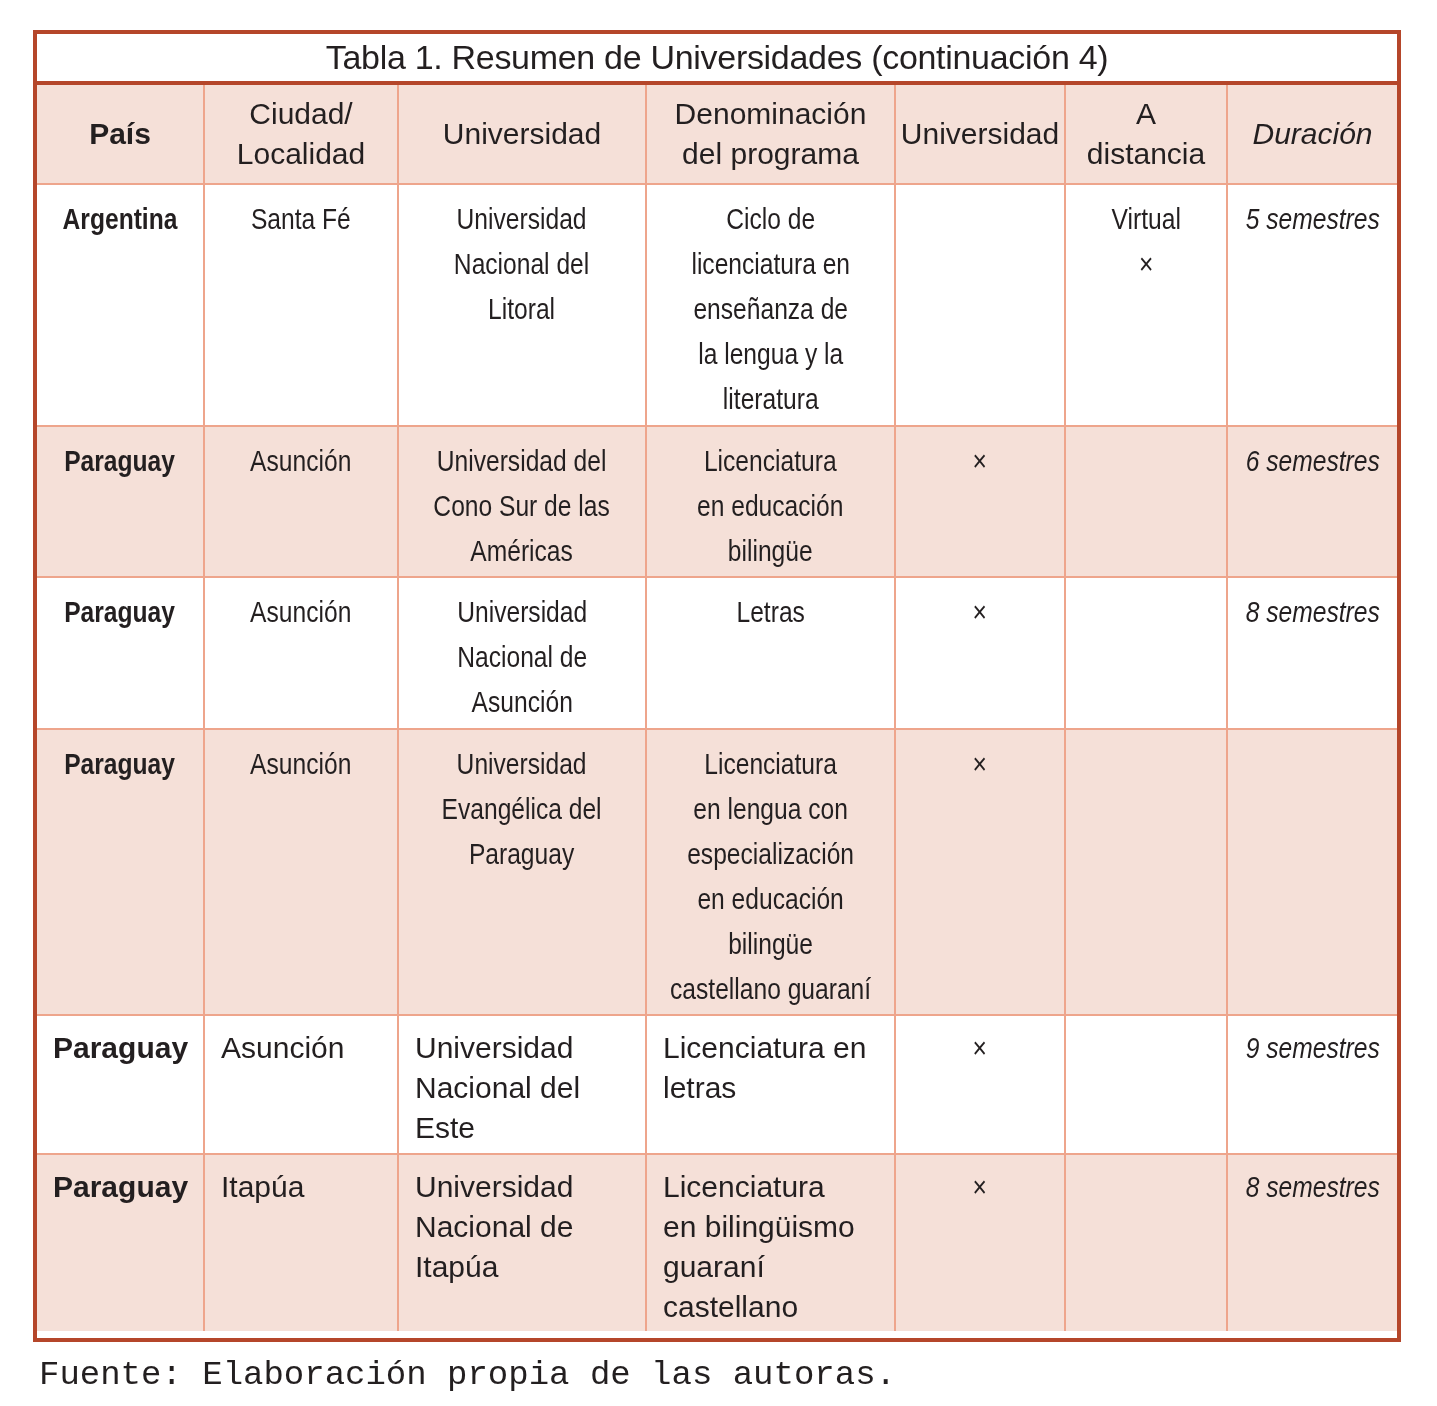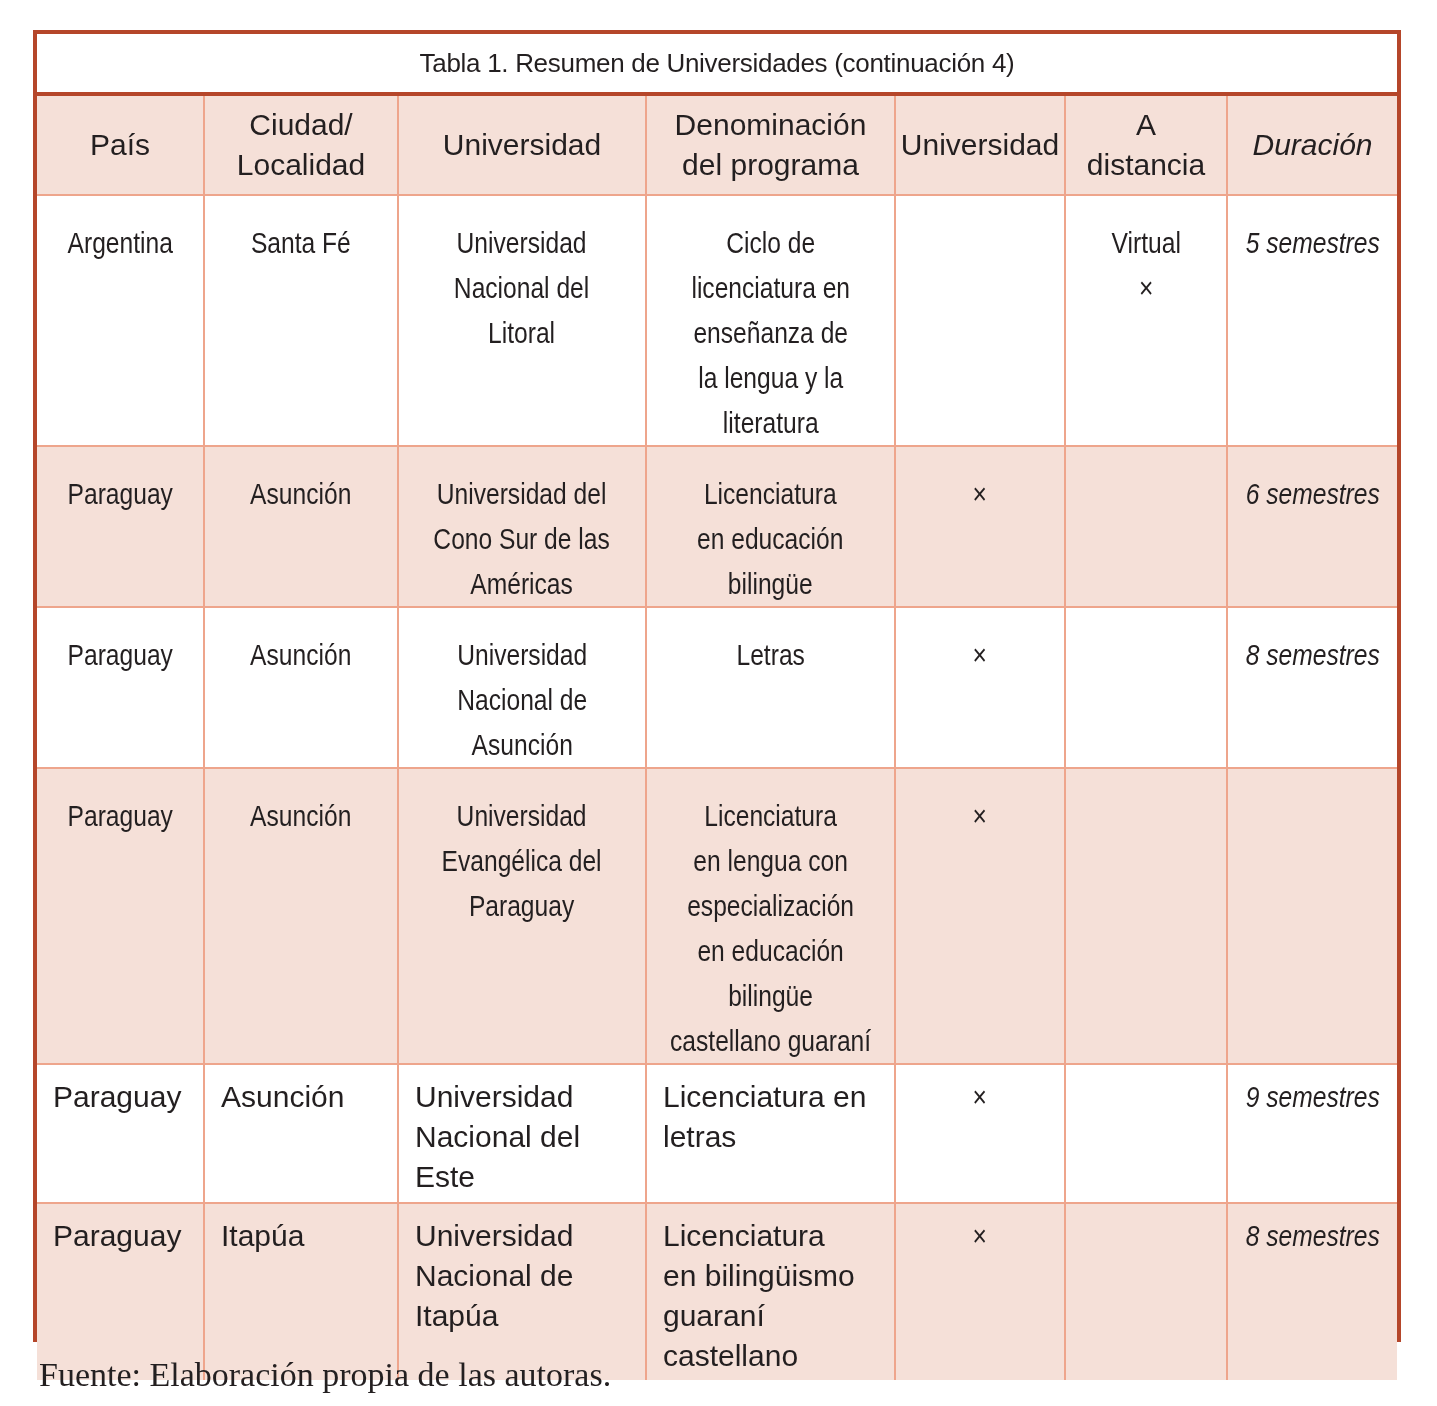--- a/index.html
+++ b/index.html
@@ -2,50 +2,50 @@
 <html><head>
 <meta charset="utf-8">
 <style>
   html, body { margin: 0; padding: 0; background: #ffffff; }
   body { width: 1437px; height: 1406px; position: relative; font-family: "Liberation Sans", sans-serif; color: #231f20; }
   .frame {
     position: absolute; left: 33px; top: 30px; width: 1368px; height: 1312px;
     border: 4px solid #b5462a; box-sizing: border-box; background: #fff;
   }
   .title {
-    height: 62px; border-bottom: 4px solid #b5462a; box-sizing: border-box;
+    height: 51px; border-bottom: 4px solid #b5462a; box-sizing: border-box;
     display: flex; align-items: center; justify-content: center;
-    font-size: 26px; letter-spacing: -0.3px;
+    font-size: 34px; letter-spacing: -0.3px;
   }
   table { border-collapse: collapse; width: 100%; table-layout: fixed; }
   td, th {
     border: 2px solid #eea58c; vertical-align: top; padding: 0; box-sizing: border-box;
     font-weight: normal;
   }
-  tr > :first-child { border-left: none; }
+  tr > :first-child { border-left: none; font-weight: bold; }
   tr > :last-child { border-right: none; font-style: italic; }
   thead th {
     background: #f5e0d8; height: 99px; vertical-align: middle; text-align: center;
     font-size: 30px; line-height: 40px; border-top: none;
   }
   tbody tr:last-child td { border-bottom: none; }
   .shade td { background: #f5e0d8; }
   .cond td {
     text-align: center; font-family: "Liberation Sans Narrow", "Liberation Sans", sans-serif;
-    font-size: 30px; line-height: 45px; padding-top: 24px; transform-origin: top center;
+    font-size: 30px; line-height: 45px; padding-top: 11px; transform-origin: top center;
   }
   .cond td span.t { display: inline-block; transform: scaleX(0.82); transform-origin: top center; white-space: pre-line; }
   .wide td { text-align: left; font-size: 30px; line-height: 40px; padding: 12px 16px 0 16px; }
   .wide td.c { text-align: center; }
   .wide td.dur span.t, .mark span.t { display: inline-block; transform: scaleX(0.82); transform-origin: top center; }
   .mark { font-size: 30px; }
   .wide td.dur { text-align: center; padding-left: 0; padding-right: 0; margin-left: 11px; }
   .source {
     position: absolute; left: 39px; top: 1356px;
-    font-family: Liberation Serif, serif; font-size: 34px; text-align: right;
+    font-family: Liberation Mono, monospace; font-size: 34px; text-align: right;
   }
 </style>
 </head>
 <body>
 
 <div class="frame">
   <div class="title">Tabla 1. Resumen de Universidades (continuación 4)</div>
   <table>
     <colgroup>
       <col style="width:167px">

